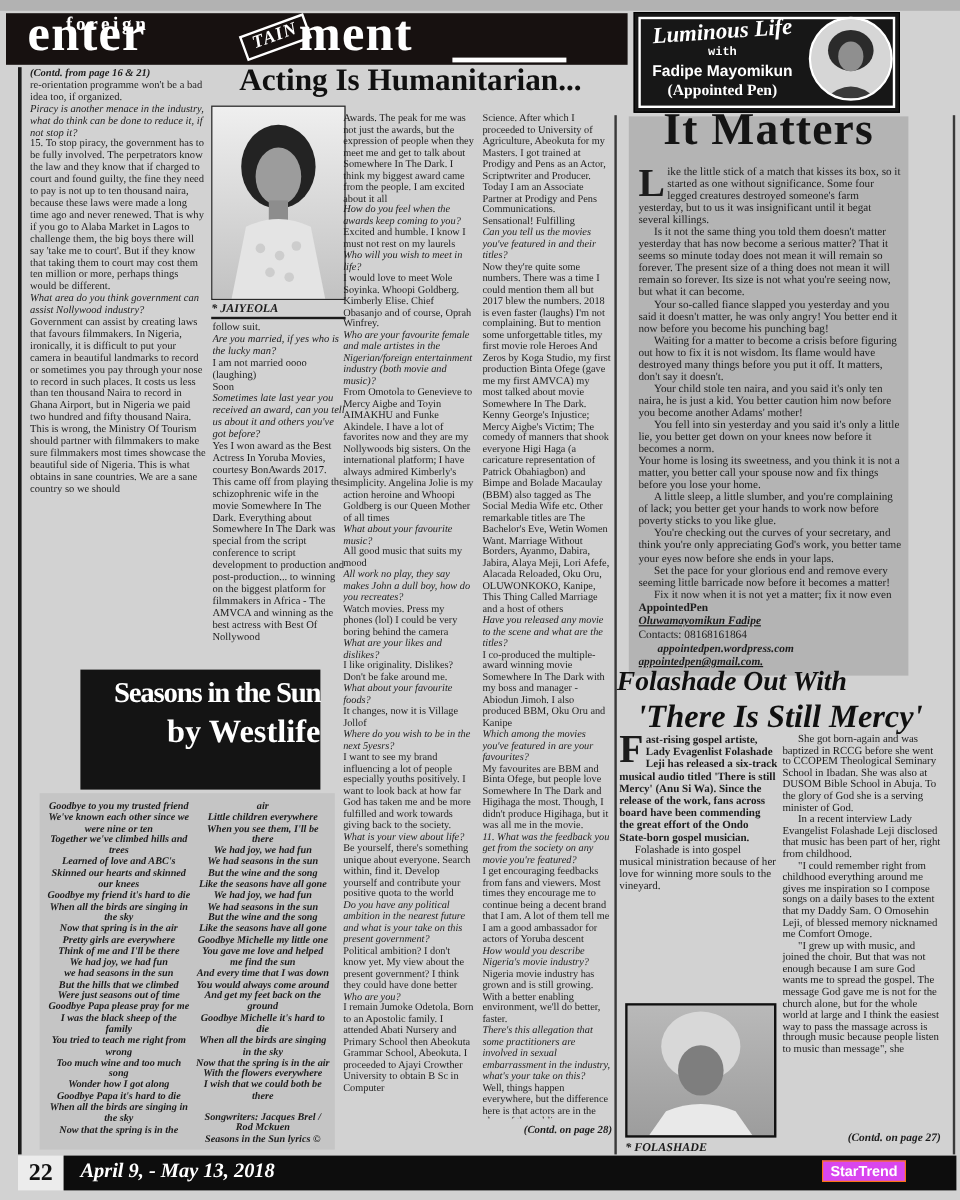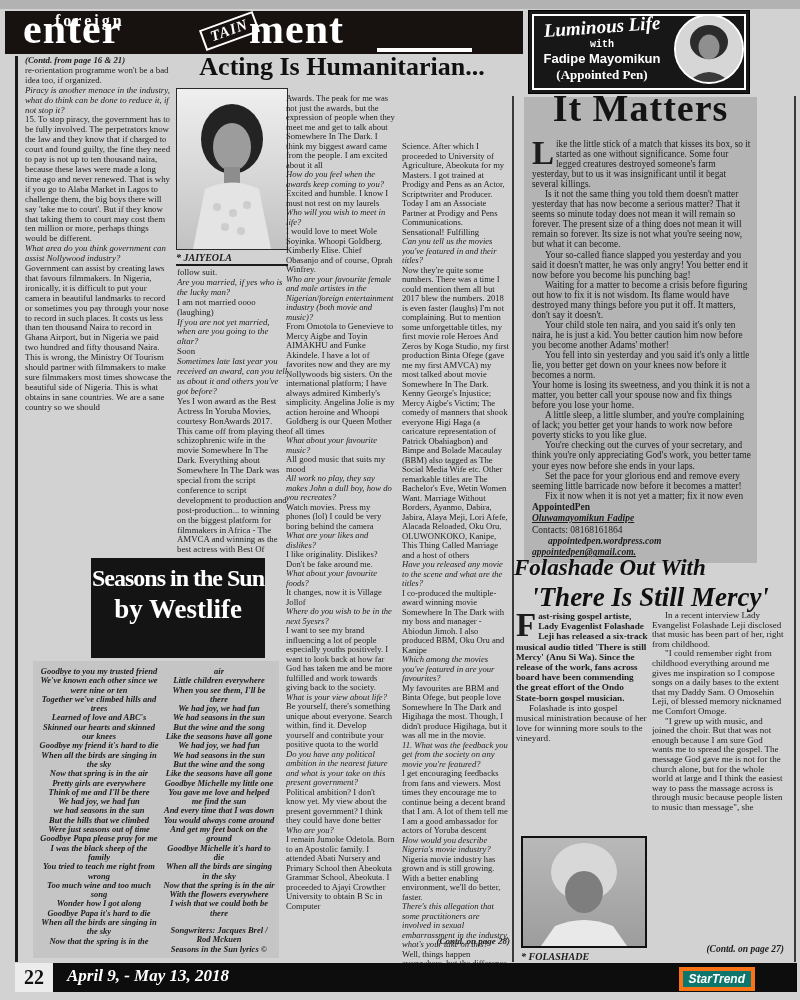--- a/index.html
+++ b/index.html
@@ -42,21 +42,21 @@
     border:2px solid #fff; overflow:hidden; background:#cfcfcf; }
 
   
   .acting-headline { left:172px; top:52px; width:340px; text-align:center;
     font-weight:700; font-size:26px; letter-spacing:0px; color:#101010; }
   .newscol { font-size:8.8px; line-height:9.9px; overflow:hidden; text-align:left; }
   .newscol > div { margin:0; }
   .col1 { left:25px; top:56px; width:147px; height:498px; }
   .col2 { left:177px; top:268px; width:111px; height:286px; }
   .col3 { left:286px; top:94px; width:110px; height:886px; font-size:8.6px; line-height:9.5px; }
-  .col4 { left:402px; top:94px; width:108px; height:838px; font-size:8.6px; line-height:9.5px;margin-top:48px; }
+  .col4 { left:402px; top:94px; width:108px; height:838px; font-size:8.6px; line-height:9.5px; }
   .p-r {}
   .p-q { font-style:italic; }
   .p-b { font-weight:700; }
   .p-bi { font-weight:700; font-style:italic; }
   .p-biu { font-weight:700; font-style:italic; text-decoration:underline; }
   .p-bip { font-weight:700; font-style:italic; padding-left:16px; }
   .p-ind { text-indent:13px; }
   .photo-frame { border:1px solid #2a2a2a; background:#bbb; overflow:hidden; }
   .jaiyeola-photo { left:176px; top:88px; width:112px; height:162px; }
   .jaiyeola-caption { left:176px; top:252px; width:112px; font-weight:700; font-style:italic; font-size:10px; }
@@ -77,37 +77,37 @@
   .fol-h1 { left:514px; top:555px; width:272px; text-align:left; font-weight:700; font-size:23px; color:#101010;font-style:italic; }
   .fol-h2 { left:514px; top:582px; width:272px; text-align:center; font-weight:700; font-style:italic; font-size:27px; color:#101010; }
   .fol-colA { left:516px; top:611px; width:132px; height:222px; font-size:9.2px; line-height:10.2px; overflow:hidden; }
   .fol-lead { font-weight:700; }
   .fol-colB { left:652px; top:611px; width:132px; height:330px; font-size:9px; line-height:9.6px; overflow:hidden; }
   .fol-photo { left:521px; top:836px; width:126px; height:112px; border:2px solid #111; }
   .fol-caption { left:521px; top:951px; width:126px; font-weight:700; font-style:italic; font-size:10px; }
   .fol-contd { left:652px; top:944px; width:132px; text-align:right; font-weight:700; font-style:italic; font-size:9.5px; }
 
   
-  .seasons-box { left:67px; top:558px; width:174px; height:100px; background:#141414; color:#fff; text-align:center;margin-left:24px; }
+  .seasons-box { left:67px; top:558px; width:200px; height:100px; background:#141414; color:#fff; text-align:right; }
   .seasons-t1 { font-weight:700; font-size:24px; letter-spacing:-1px; margin-top:7px; }
   .seasons-t2 { font-weight:700; font-size:27px; letter-spacing:0px; margin-top:2px; }
   .lyrics-box { left:33px; top:661px; width:246px; height:297px; background:#c5c5c5; }
   .lyrcol { position:absolute; top:6px; bottom:4px; overflow:hidden; text-align:center;
     font-weight:700; font-style:italic; font-size:8.5px; line-height:9.3px; }
   .lyrA { left:6px;  width:120px; }
   .lyrB { left:130px; width:112px; }
   .lyric-line:empty { height:8px; }
 
   
   .pagenum-box { left:15px; top:963px; width:38px; height:29px; background:#ececec;
     text-align:center; font-weight:700; font-size:20px; line-height:29px; color:#111; }
   .datebar { left:53px; top:963px; width:744px; height:29px; background:#0d0d0d; }
   .date-text { position:absolute; left:14px; top:3px; color:#fff; font-weight:700; font-style:italic; font-size:17px; }
-  .brand-chip { position:absolute; right:42px; top:4px; background:#0f766e; border:4px solid #f97316;
-    color:#fff; font-weight:700; font-style:italic; font-size:12px; padding:1px 6px;
+  .brand-chip { position:absolute; right:42px; top:4px; background:#d946ef; border:1px solid #f97316;
+    color:#fff; font-weight:700; font-size:12px; padding:1px 6px;
     font-family:"Liberation Sans",sans-serif; letter-spacing:0px; }
 </style>
 </head>
 <body>
 
 <div class="page">
 
   <div class="abs topstrip"></div>
 
   <div class="abs masthead">
@@ -169,21 +169,20 @@
       <circle cx="64" cy="142" r="4" fill="#cdcdcd"></circle>
     </svg>
   </div>
   <div class="abs jaiyeola-caption">* JAIYEOLA</div>
   <div class="abs caption-rule"></div>
 
   <div class="abs newscol col2">
       <div class="p-r">follow suit.</div>
       <div class="p-q">Are you married, if yes who is the lucky man?</div>
       <div class="p-r">I am not married oooo (laughing)</div>
-      <div class="p-q">If you are not yet married, when are you going to the altar?</div>
       <div class="p-r">Soon</div>
       <div class="p-q">Sometimes late last year you received an award, can you tell us about it and others you've got before?</div>
       <div class="p-r">Yes I won award as the Best Actress In Yoruba Movies, courtesy BonAwards 2017. This came off from playing the schizophrenic wife in the movie Somewhere In The Dark. Everything about Somewhere In The Dark was special from the script conference to script development to production and post-production... to winning on the biggest platform for filmmakers in Africa - The AMVCA and winning as the best actress with Best Of Nollywood</div>
     </div>
   <div class="abs newscol col3">
       <div class="p-r">Awards. The peak for me was not just the awards, but the expression of people when they meet me and get to talk about Somewhere In The Dark. I think my biggest award came from the people. I am excited about it all</div>
       <div class="p-q">How do you feel when the awards keep coming to you?</div>
       <div class="p-r">Excited and humble. I know I must not rest on my laurels</div>
       <div class="p-q">Who will you wish to meet in life?</div>
       <div class="p-r">I would love to meet Wole Soyinka. Whoopi Goldberg. Kimberly Elise. Chief Obasanjo and of course, Oprah Winfrey.</div>
@@ -255,20 +254,21 @@
   <div class="abs fol-h2">'There Is Still Mercy'</div>
   <div class="abs fol-colA">
     <div class="fol-lead">
       <span class="dropcap">F</span><span>ast-rising gospel artiste, Lady Evagenlist Folashade Leji has released a six-track musical audio titled 'There is still Mercy' (Anu Si Wa). Since the release of the work, fans across board have been commending the great effort of the Ondo State-born gospel musician.</span>
     </div>
     <div>
         <div class="p-ind">Folashade is into gospel musical ministration because of her love for winning more souls to the vineyard.</div>
       </div>
   </div>
   <div class="abs fol-colB">
+      <div class="p-ind">She got born-again and was baptized in RCCG before she went to CCOPEM Theological Seminary School in Ibadan. She was also at DUSOM Bible School in Abuja. To the glory of God she is a serving minister of God.</div>
       <div class="p-ind">In a recent interview Lady Evangelist Folashade Leji disclosed that music has been part of her, right from childhood.</div>
       <div class="p-ind">"I could remember right from childhood everything around me gives me inspiration so I compose songs on a daily bases to the extent that my Daddy Sam. O Omosehin Leji, of blessed memory nicknamed me Comfort Omoge.</div>
       <div class="p-ind">"I grew up with music, and joined the choir. But that was not enough because I am sure God wants me to spread the gospel. The message God gave me is not for the church alone, but for the whole world at large and I think the easiest way to pass the massage across  is through music because people listen to music than message", she</div>
     </div>
   <div class="abs fol-contd">(Contd. on page 27)</div>
 
   <div class="abs photo-frame fol-photo">
     <svg width="122" height="108" viewBox="0 0 122 108">
       <defs>
         <linearGradient id="g2" x1="0" y1="0" x2="0" y2="1">

